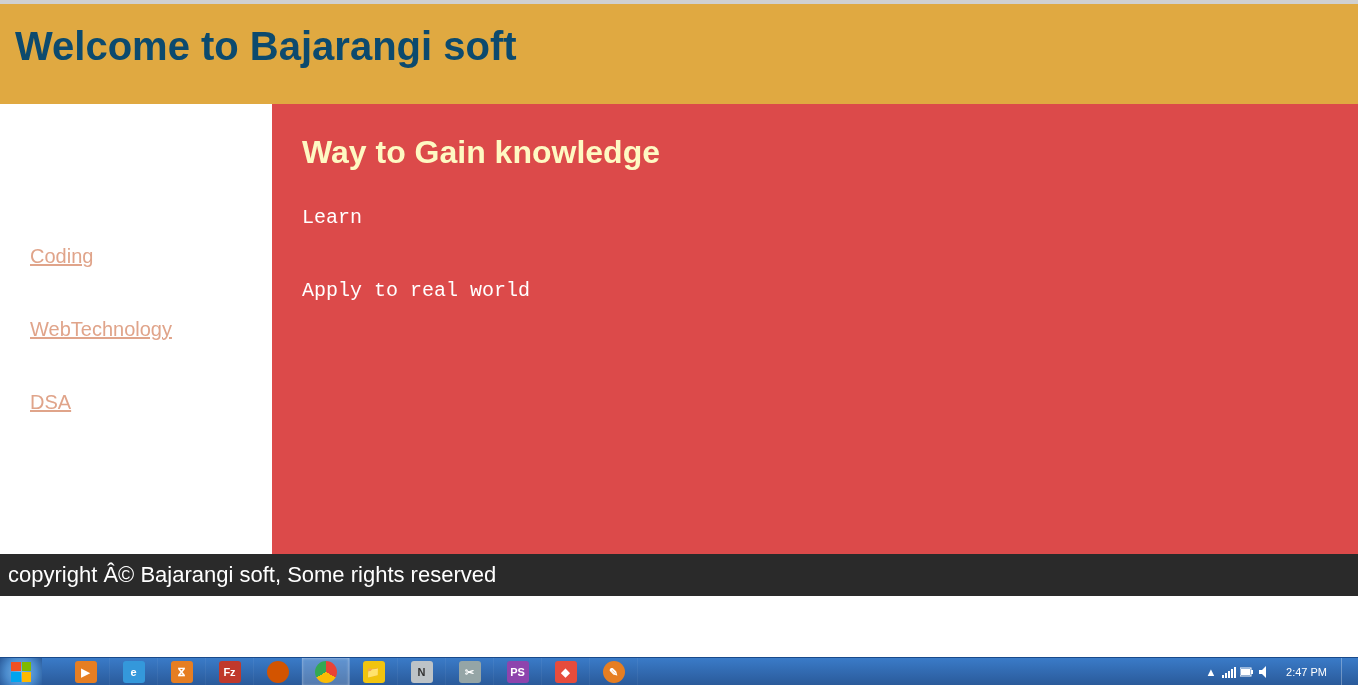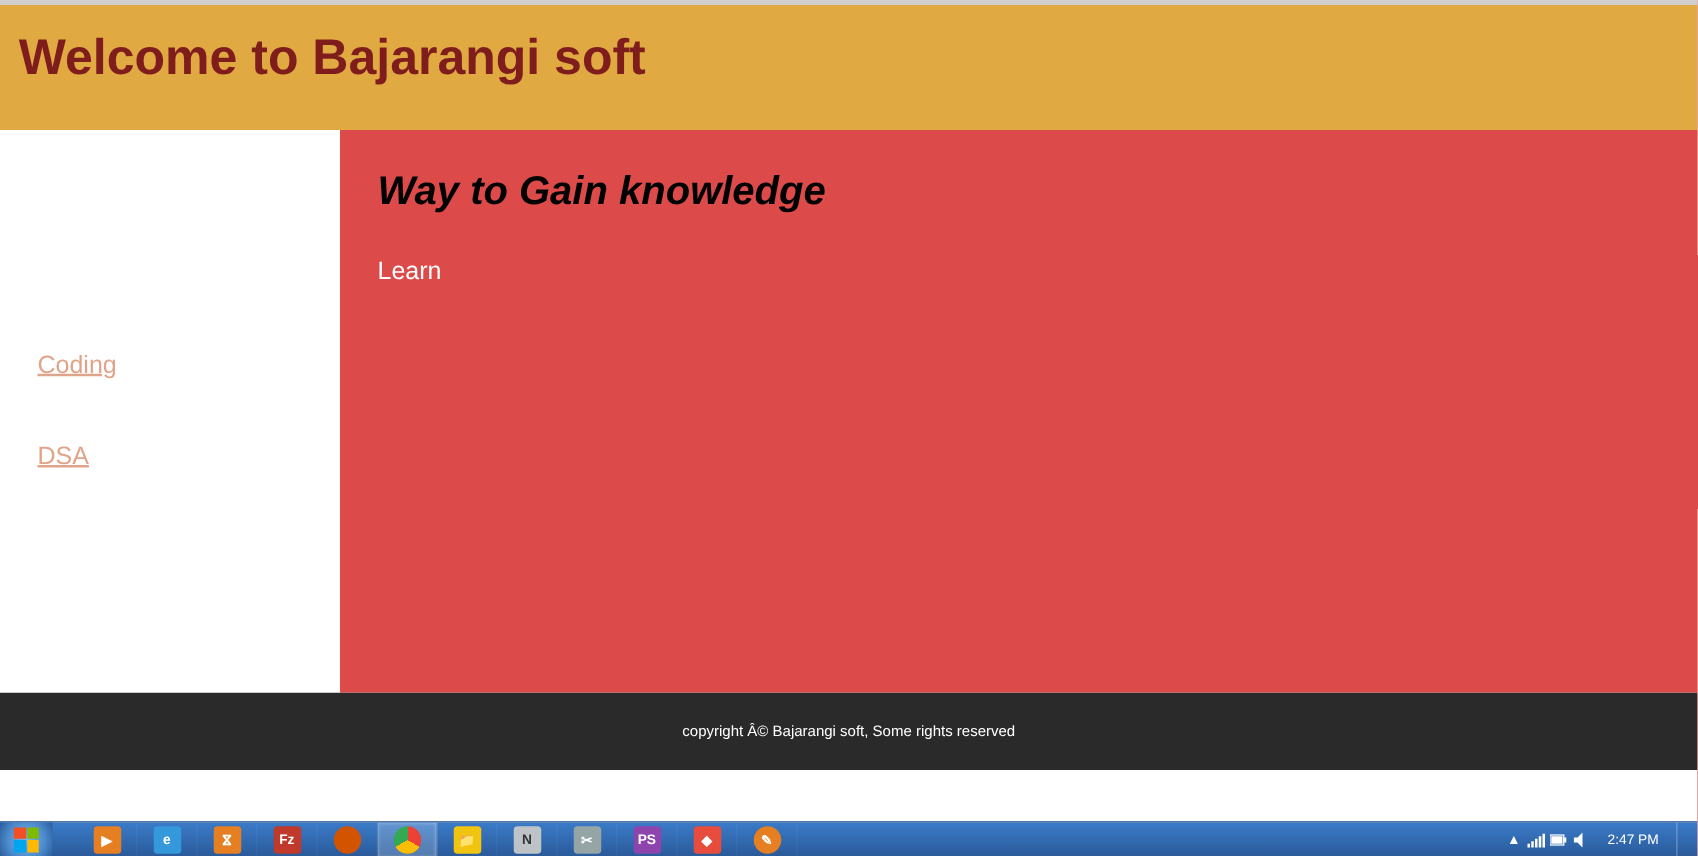--- a/index.html
+++ b/index.html
@@ -14,21 +14,21 @@
       background: #ffffff;
       overflow: hidden;
       position: relative;
     }
     .top-bar {
       height: 4px;
       background: #d0d0d0;
     }
     .header {
       background: #e0a941;
-      color: #7f1d1d;
+      color: #0c4a6e;
       padding: 20px 15px 35px 15px;
     }
     .header h1 {
       font-size: 40px;
       font-weight: bold;
     }
     .content-row {
       display: flex;
       height: 450px;
     }
@@ -47,37 +47,36 @@
       font-size: 20px;
       display: block;
     }
     .main-content {
       flex: 1;
       background: #dc4a4a;
       padding: 30px;
       color: #ffffff;
     }
     .main-content h2 {
-      color: #000000;
+      color: #fef9c3;
       font-size: 32px;
       font-weight: bold;
       margin-bottom: 35px;
-      font-style: italic;
     }
     .main-content h3 {
       font-size: 20px;
       font-weight: normal;
       margin-bottom: 50px;
+      font-family: Liberation Mono, monospace;
     }
     .footer {
       background: #2a2a2a;
       color: #ffffff;
-      text-align: center;
-      padding: 24px;
-      font-size: 12px;
+      padding: 8px;
+      font-size: 22px;
     }
     .taskbar {
       position: absolute;
       bottom: 0;
       left: 0;
       right: 0;
       height: 28px;
       background: linear-gradient(to bottom, #3a7bc8 0%, #2a5a9a 100%);
       display: flex;
       align-items: center;
@@ -188,25 +187,27 @@
 
 <div class="top-bar"></div>
 
 <header class="header">
   <h1>Welcome to Bajarangi soft</h1>
 </header>
 
 <div class="content-row">
   <nav class="sidebar">
     <a href="#">Coding</a>
+    <a href="#">WebTechnology</a>
     <a href="#">DSA</a>
   </nav>
   <main class="main-content">
     <h2>Way to Gain knowledge</h2>
     <h3>Learn</h3>
+    <h3>Apply to real world</h3>
   </main>
 </div>
 
 <footer class="footer">
   <span>copyright Â© Bajarangi soft, Some rights reserved</span>
 </footer>
 
 <div class="taskbar">
   <div class="start-button">
     <div class="windows-logo">

